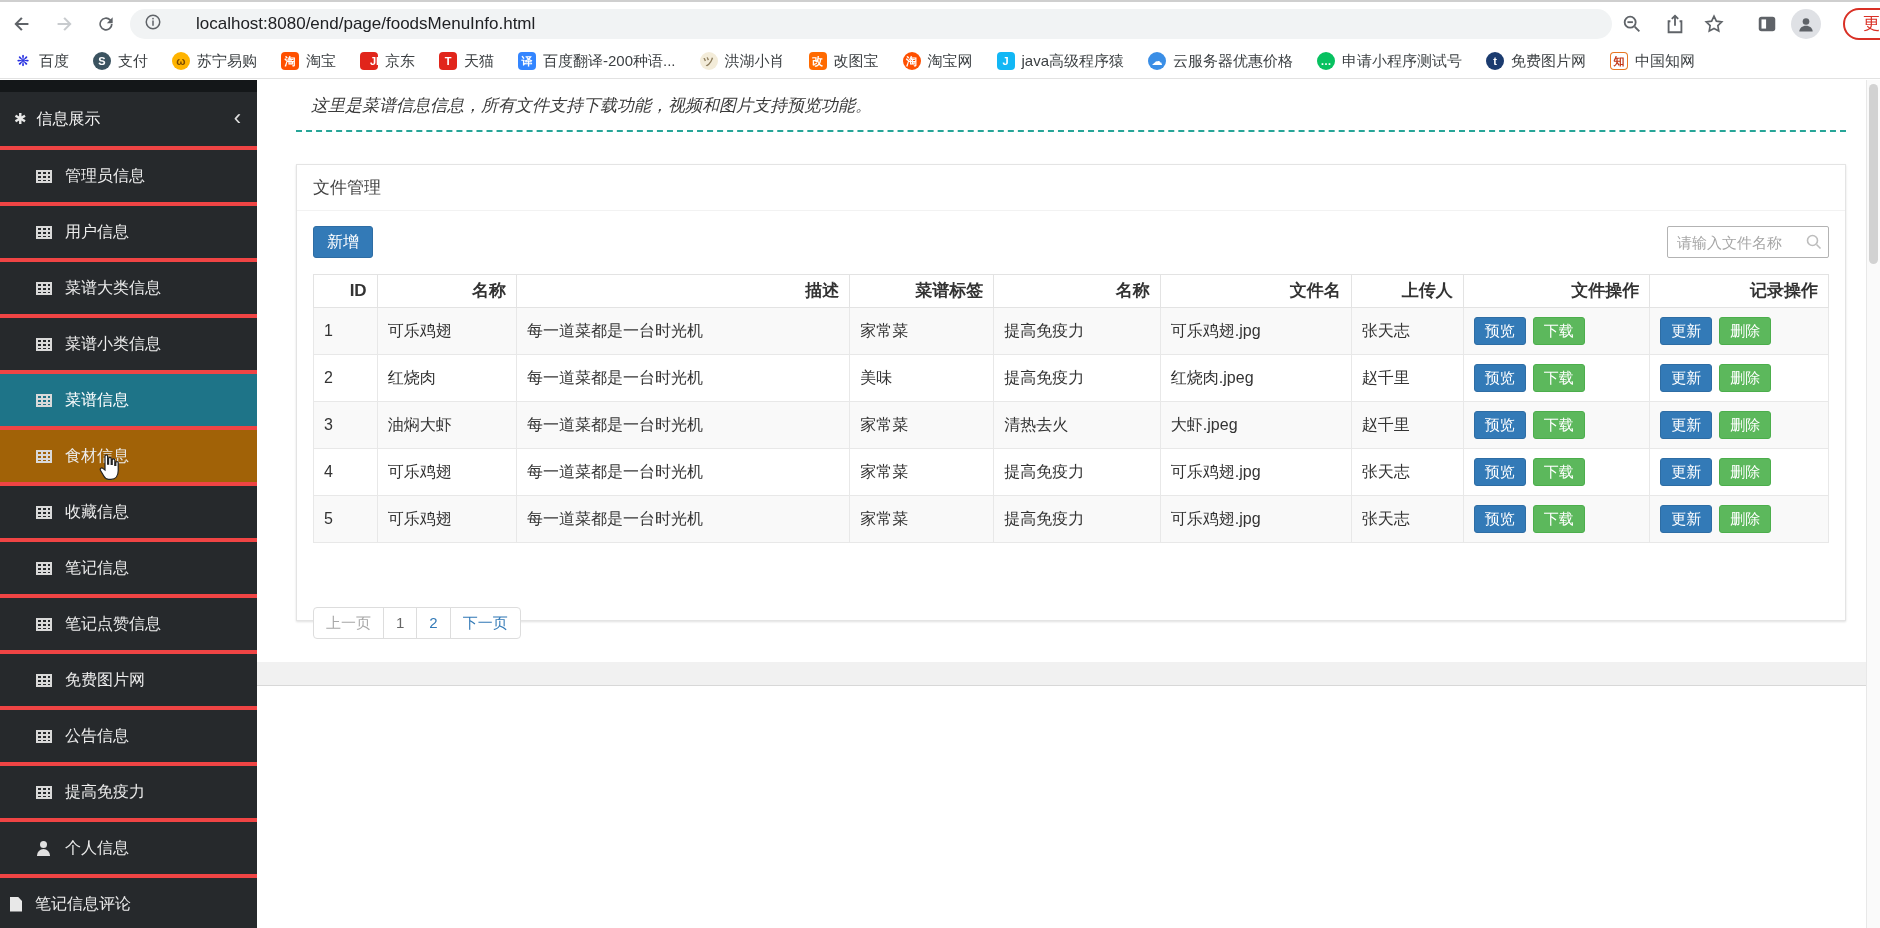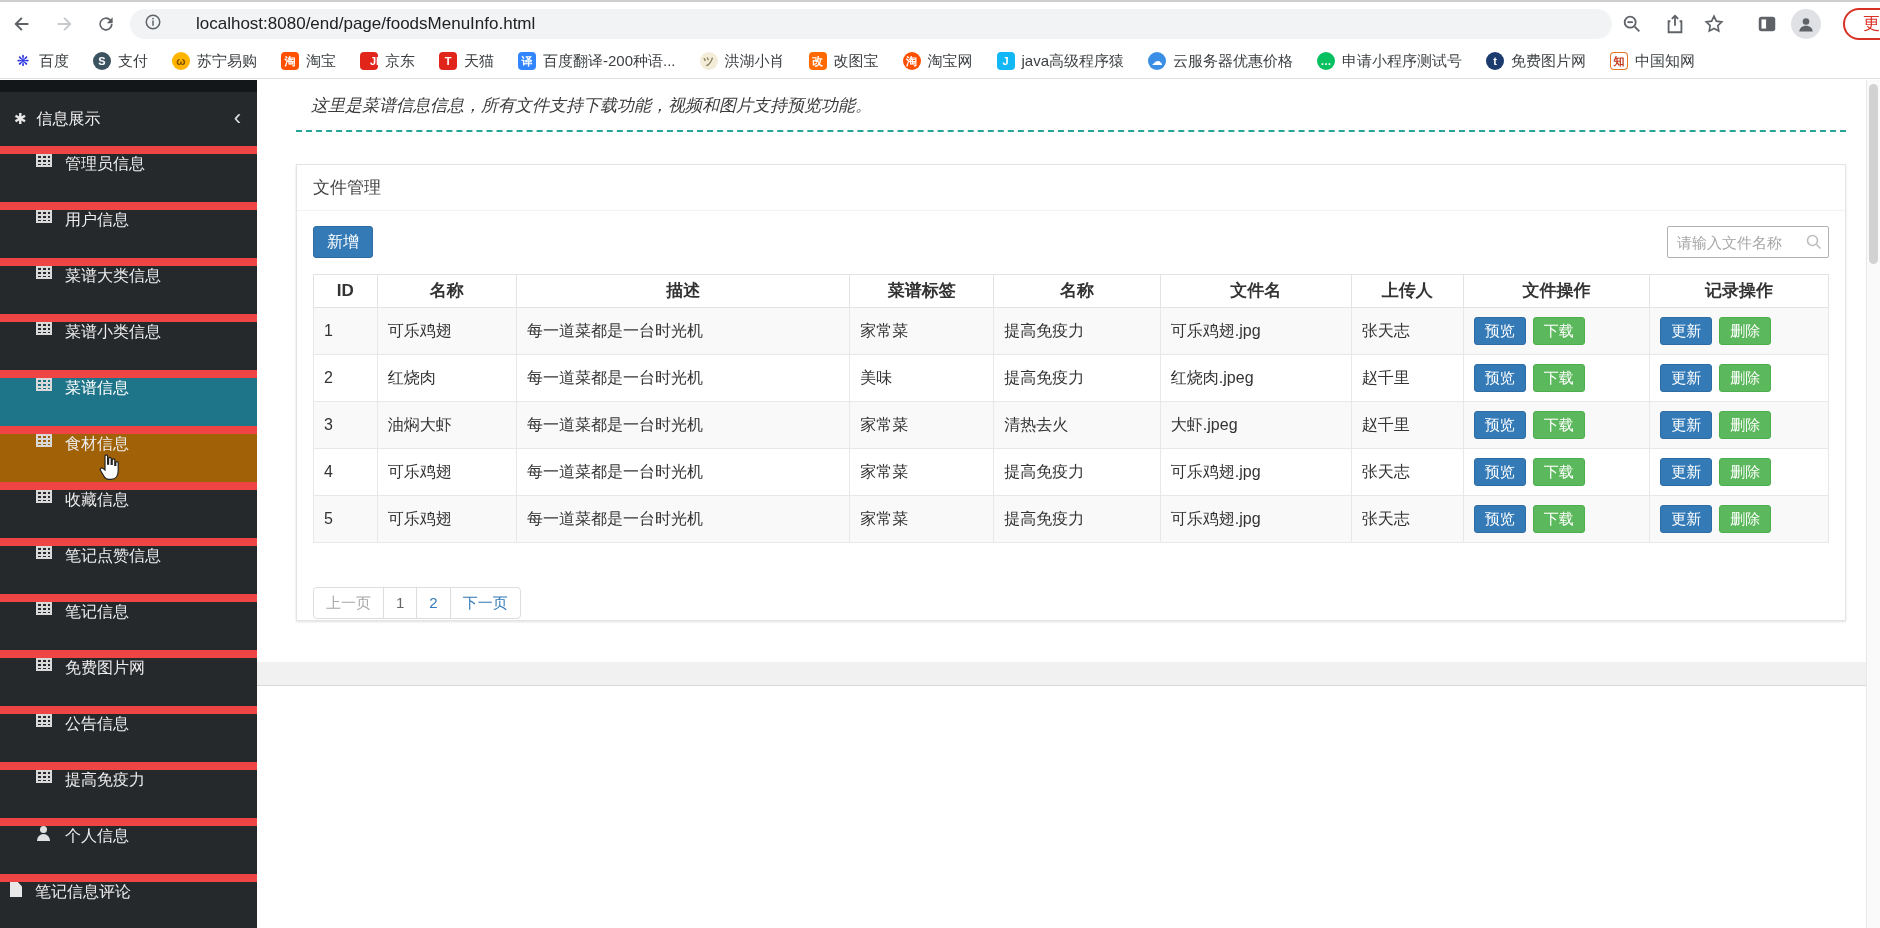--- a/index.html
+++ b/index.html
@@ -20,21 +20,21 @@
   .bm-label{font-size:15px;color:#3c4043;white-space:nowrap;}
 
   
   .page{position:absolute;top:80px;left:0;width:1880px;height:848px;}
   .sidebar{position:absolute;left:0;top:0;width:257px;height:848px;background:#222528;color:#e6e6e6;}
   .side-strip{height:12px;background:#141719;}
   .side-header{height:54px;display:flex;align-items:center;padding:0 14px;font-size:16px;color:#f4f4f4;position:relative;background:#26292c;}
   .side-header .hdr-ico{margin-right:10px;color:#e8e8e8;font-size:15px;}
   .side-chevron{position:absolute;right:16px;top:16px;font-size:22px;color:#e0e0e0;line-height:20px;}
   .side-menu{list-style:none;margin:0;padding:0;}
-  .side-item{height:56px;display:flex;align-items:flex-start;padding-left:36px;background:#26292c;border-top:8px solid #ef4444;font-size:16px;color:#ececec;}
+  .side-item{height:56px;display:flex;align-items:center;padding-left:36px;background:#26292c;border-top:4px solid #ef4444;font-size:16px;color:#ececec;}
   .side-item.top{padding-left:10px;}
   .side-item.active{background:#1e7488;color:#fff;}
   .side-item.hover{background:#a16207;}
   .s-label{margin-left:13px;}
 
   .s-ico{position:relative;flex:none;display:inline-block;}
   .ico-table{width:16px;height:13px;border:2px solid #d9d9d9;}
   .ico-table::before{content:"";position:absolute;left:3px;top:-2px;bottom:-2px;width:2px;background:#d9d9d9;box-shadow:5px 0 0 #d9d9d9;}
   .ico-table::after{content:"";position:absolute;top:2px;left:-2px;right:-2px;height:2px;background:#d9d9d9;box-shadow:0 4px 0 #d9d9d9;}
   .ico-person{width:16px;height:15px;}
@@ -51,28 +51,28 @@
   .card-header{height:46px;line-height:45px;padding:0 16px;font-size:17px;color:#444;border-bottom:1px solid #f2f2f2;}
   .card-body{padding:15px 16px;}
   .body-toolbar{height:32px;margin-bottom:16px;position:relative;}
   .add-btn{display:inline-block;height:32px;line-height:30px;padding:0 13px;background:#337ab7;border:1px solid #2e6da4;border-radius:3px;color:#fff;font-size:16px;}
   .search-wrap{position:absolute;right:0;top:0;width:162px;height:32px;}
   .search-input{width:100%;height:100%;border:1px solid #b3b3b3;border-radius:2px;padding:0 28px 0 9px;font-size:15px;color:#333;outline:none;}
   .search-input::placeholder{color:#a6a6a6;}
   .search-mag{position:absolute;right:7px;top:8px;width:16px;height:16px;}
 
   table.data{width:100%;border-collapse:collapse;table-layout:fixed;}
-  table.data th{padding:5px 10px;font-size:17px;color:#333;text-align:center;border:1px solid #e3e3e3;font-weight:bold;line-height:22px;}
+  table.data th{padding:5px 10px;font-size:17px;color:#333;text-align:right;border:1px solid #e3e3e3;font-weight:bold;line-height:22px;}
   table.data td{padding:9px 10px;font-size:16px;color:#333;border:1px solid #e8e8e8;line-height:22px;white-space:nowrap;overflow:hidden;}
   table.data tbody tr:nth-child(odd){background:#f9f9f9;}
   .tbtn{display:inline-block;padding:4px 10px;border-radius:3px;color:#fff;font-size:15px;margin-right:7px;line-height:18px;}
   .tbtn.blue{background:#337ab7;border:1px solid #2e6da4;}
   .tbtn.green{background:#5cb85c;border:1px solid #4cae4c;}
 
-  .pagination{display:inline-flex;margin-top:44px;}
+  .pagination{display:inline-flex;margin-top:64px;}
   .page-btn{height:32px;line-height:30px;padding:0 12px;border:1px solid #ddd;background:#fff;font-size:15px;margin-left:-1px;}
   .page-btn:first-child{border-radius:4px 0 0 4px;margin-left:0;}
   .page-btn:last-child{border-radius:0 4px 4px 0;}
   .pg-gray{color:#a8a8a8;}
   .pg-cur{color:#666;}
   .pg-link{color:#337ab7;}
 
   .scrollbar{position:absolute;right:0;top:0;width:14px;height:848px;background:#fafafa;border-left:1px solid #e8e8e8;}
   .scroll-thumb{position:absolute;left:2px;right:2px;top:4px;height:180px;background:#d2d2d2;border-radius:6px;}
 
@@ -239,25 +239,25 @@
           <li class="side-item hover">
     <span class="s-ico ico-table"></span>
     <span class="s-label">食材信息</span>
   </li>
           <li class="side-item">
     <span class="s-ico ico-table"></span>
     <span class="s-label">收藏信息</span>
   </li>
           <li class="side-item">
     <span class="s-ico ico-table"></span>
+    <span class="s-label">笔记信息</span>
+  </li>
+          <li class="side-item">
+    <span class="s-ico ico-table"></span>
     <span class="s-label">笔记点赞信息</span>
-  </li>
-          <li class="side-item">
-    <span class="s-ico ico-table"></span>
-    <span class="s-label">笔记信息</span>
   </li>
           <li class="side-item">
     <span class="s-ico ico-table"></span>
     <span class="s-label">免费图片网</span>
   </li>
           <li class="side-item">
     <span class="s-ico ico-table"></span>
     <span class="s-label">公告信息</span>
   </li>
           <li class="side-item">

